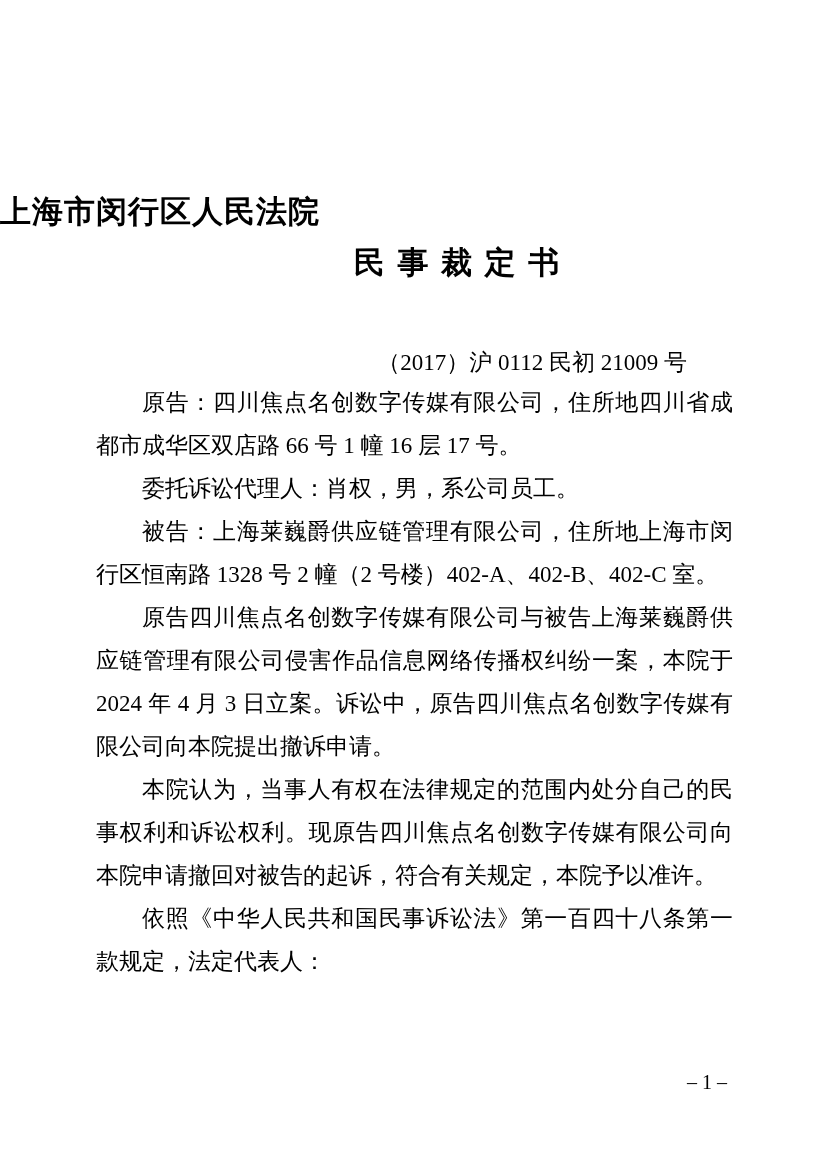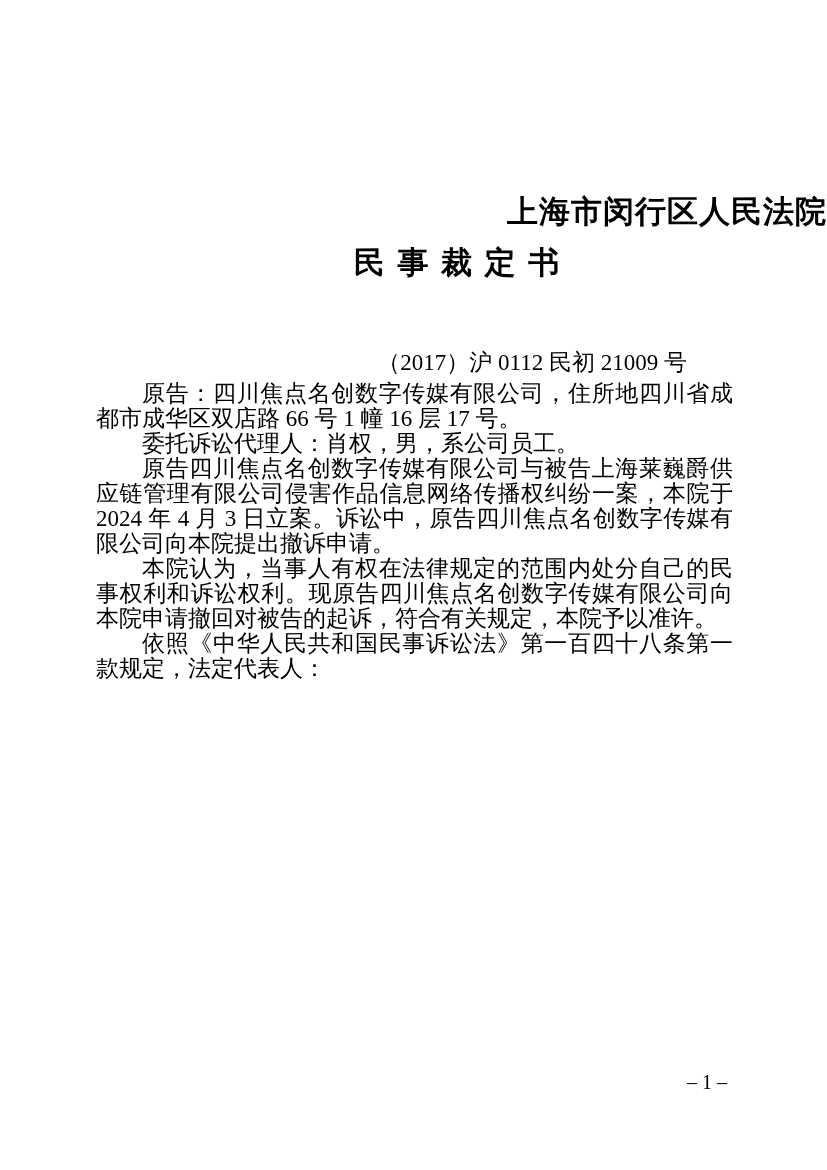--- a/index.html
+++ b/index.html
@@ -13,21 +13,21 @@
     height: 1170px;
     background: #ffffff;
     color: #000000;
     overflow: hidden;
   }
   .court-name {
     position: absolute;
     top: 193px;
     left: 0;
     width: 100%;
-    text-align: right;
+    text-align: left;
     font-family: "Liberation Sans", "DejaVu Sans", sans-serif;
     font-weight: 700;
     font-size: 31px;
     line-height: 38px;
     letter-spacing: 1px;
   }
   .doc-type {
     position: absolute;
     top: 244px;
     left: 0;
@@ -49,21 +49,21 @@
     line-height: 30px;
     white-space: nowrap;
   }
   .doc-body {
     position: absolute;
     top: 381px;
     left: 96px;
     width: 637px;
     font-family: "Liberation Serif", "DejaVu Serif", serif;
     font-size: 23px;
-    line-height: 25px;
+    line-height: 43px;
     text-align: justify;
   }
   .doc-body p {
     margin: 0;
     padding: 0;
     text-indent: 2em;
   }
   .page-number {
     position: absolute;
     top: 1070px;
@@ -81,20 +81,21 @@
 
   <div class="court-name">上海市闵行区人民法院</div>
 
   <div class="doc-type">民 事 裁 定 书</div>
 
   <div class="case-number">（2017）沪 0112 民初 21009 号</div>
 
   <div class="doc-body">
     <p>原告：四川焦点名创数字传媒有限公司，住所地四川省成都市成华区双店路 66 号 1 幢 16 层 17 号。</p>
     <p>委托诉讼代理人：肖权，男，系公司员工。</p>
+    <p>被告：上海莱巍爵供应链管理有限公司，住所地上海市闵行区恒南路 1328 号 2 幢（2 号楼）402-A、402-B、402-C 室。</p>
     <p>原告四川焦点名创数字传媒有限公司与被告上海莱巍爵供应链管理有限公司侵害作品信息网络传播权纠纷一案，本院于 2024 年 4 月 3 日立案。诉讼中，原告四川焦点名创数字传媒有限公司向本院提出撤诉申请。</p>
     <p>本院认为，当事人有权在法律规定的范围内处分自己的民事权利和诉讼权利。现原告四川焦点名创数字传媒有限公司向本院申请撤回对被告的起诉，符合有关规定，本院予以准许。</p>
     <p>依照《中华人民共和国民事诉讼法》第一百四十八条第一款规定，法定代表人：</p>
   </div>
 
   <div class="page-number">– 1 –</div>
 
 </div>
 
 </body></html>

